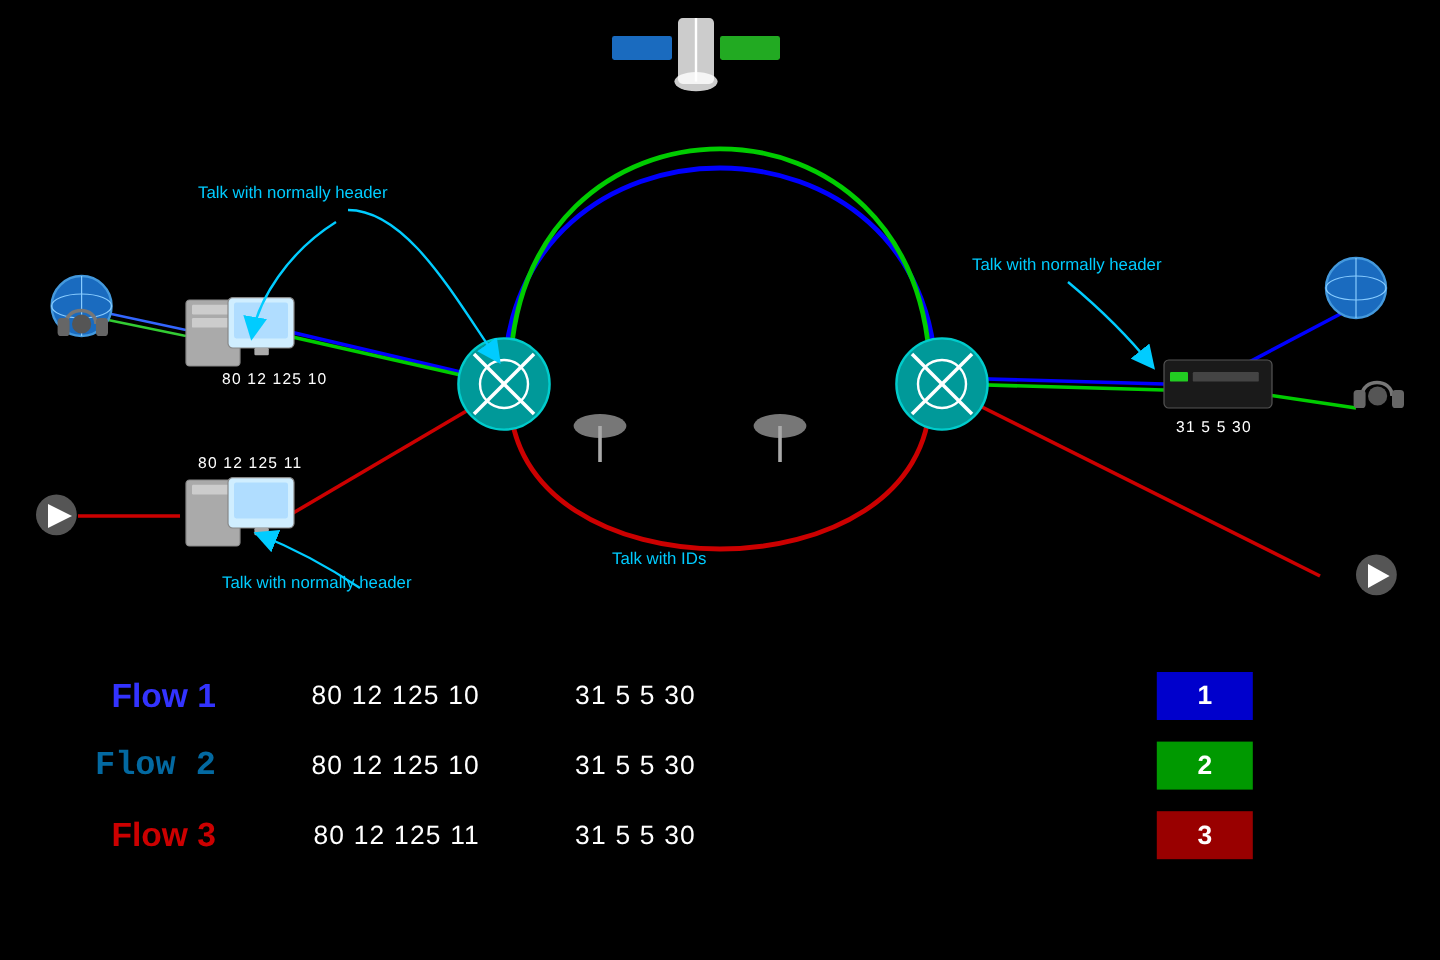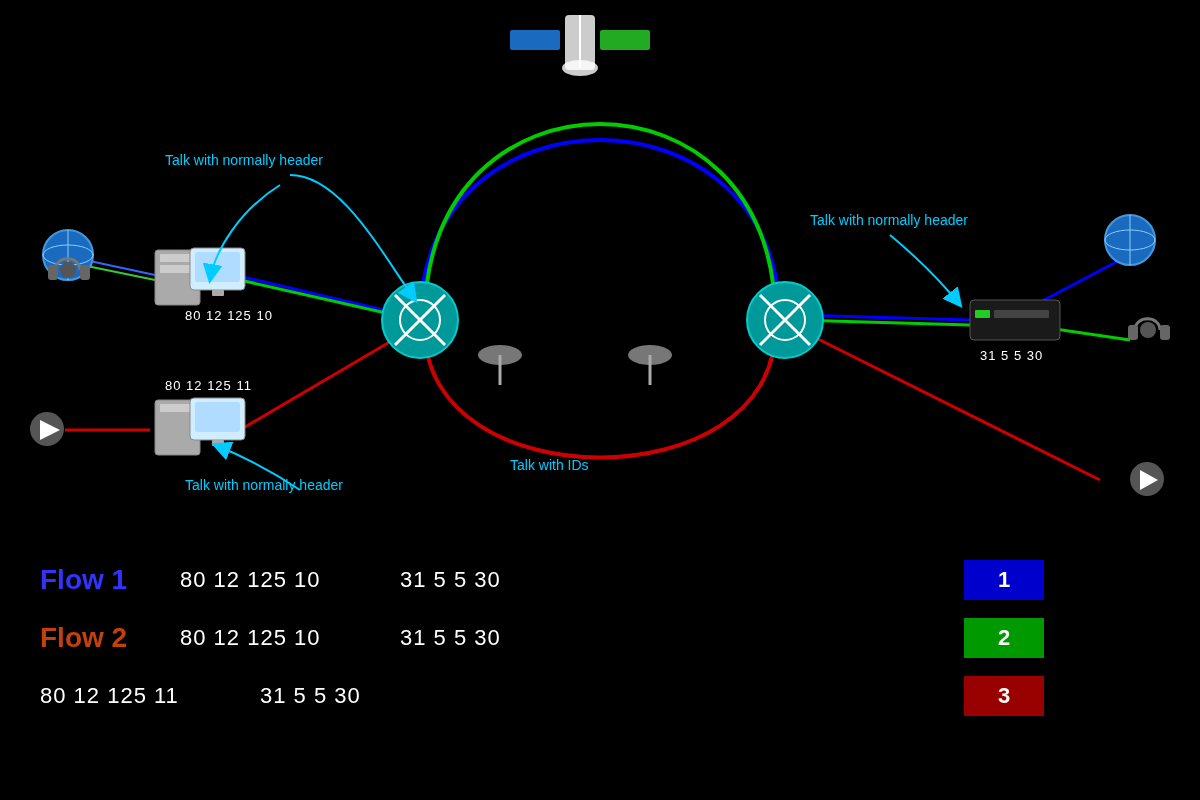--- a/index.html
+++ b/index.html
@@ -26,20 +26,21 @@
     }
 
     
     #legend {
       position: absolute;
       top: 540px;
       left: 0;
       width: 1084px;
       height: 260px;
       padding: 20px 40px;
+      text-align: right;
     }
 
     .legend-row {
       display: flex;
       align-items: center;
       margin-bottom: 18px;
     }
 
     .legend-flow-label {
       font-size: 28px;
@@ -224,30 +225,31 @@
     <span class="legend-flow-label" style="color:#3333ff;">Flow 1</span>
     <span class="legend-src">80 12 125 10</span>
     <span class="legend-dst">31 5 5 30</span>
     <div class="legend-hash-area">
       <div style="width:80px;"></div>
       <div class="color-box" style="background:#0000cc;">1</div>
     </div>
   </div>
 
   <div class="legend-row">
-    <span class="legend-flow-label" style="color:#c2410c;">Flow 2</span>
+    <span class="legend-flow-label" style="color:#0369a1;font-family:Liberation Mono, monospace;">Flow 2</span>
     <span class="legend-src">80 12 125 10</span>
     <span class="legend-dst">31 5 5 30</span>
     <div class="legend-hash-area">
 
       <div class="color-box" style="background:#009900;">2</div>
     </div>
   </div>
 
   <div class="legend-row">
+    <span class="legend-flow-label" style="color:#cc0000;">Flow 3</span>
     <span class="legend-src">80 12 125 11</span>
     <span class="legend-dst">31 5 5 30</span>
     <div class="legend-hash-area">
       <div style="width:110px;"></div>
       <div class="color-box" style="background:#990000;">3</div>
     </div>
   </div>
 </div>
 
 </body></html>

